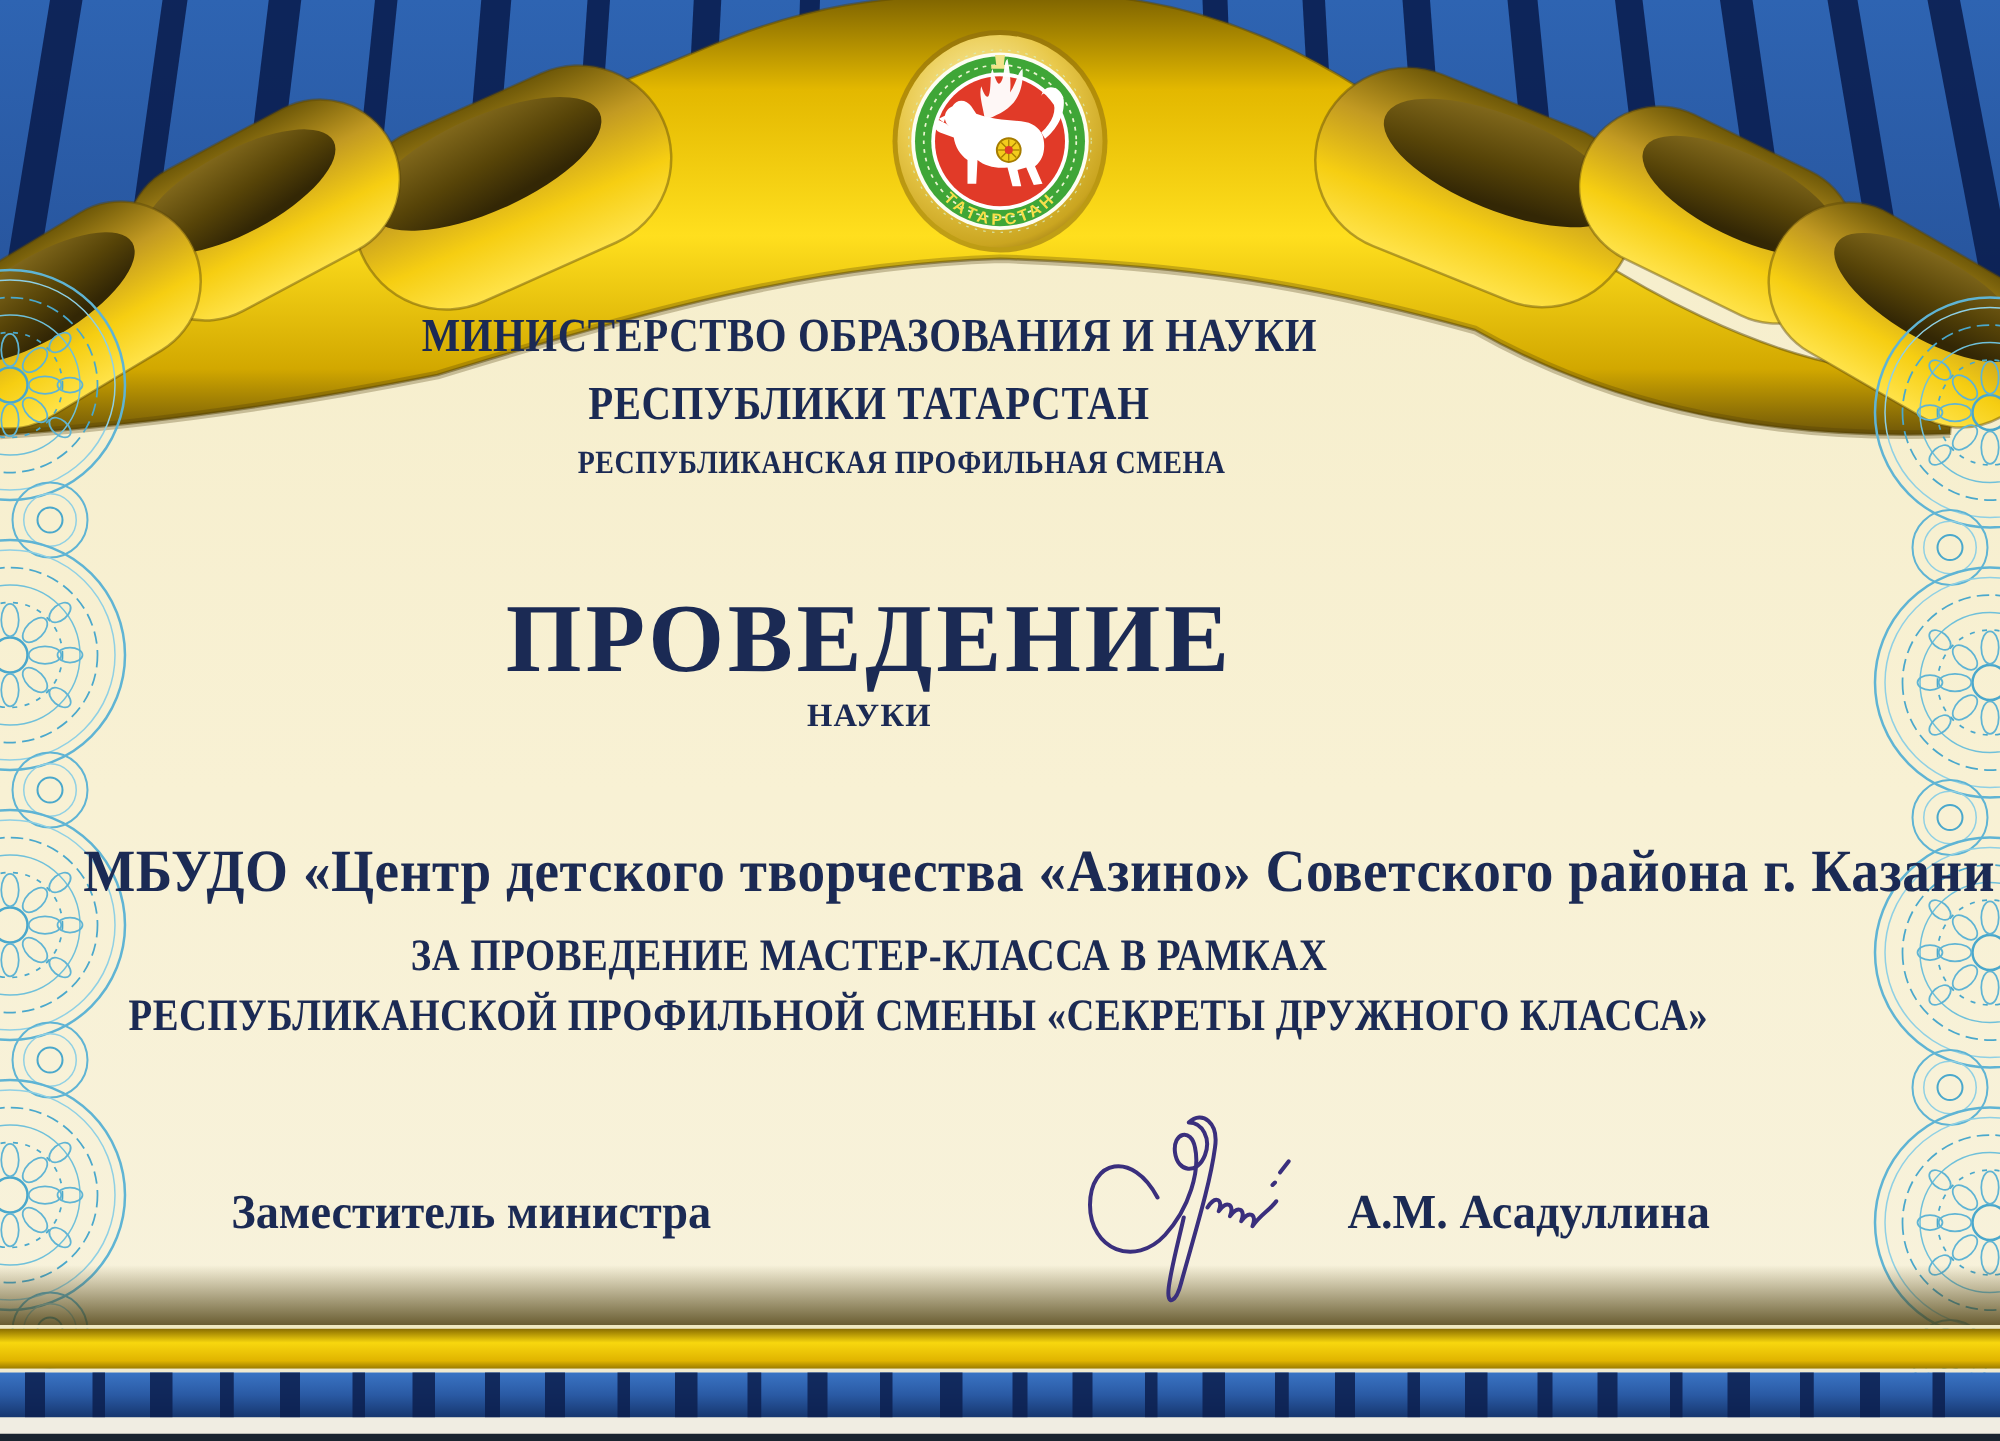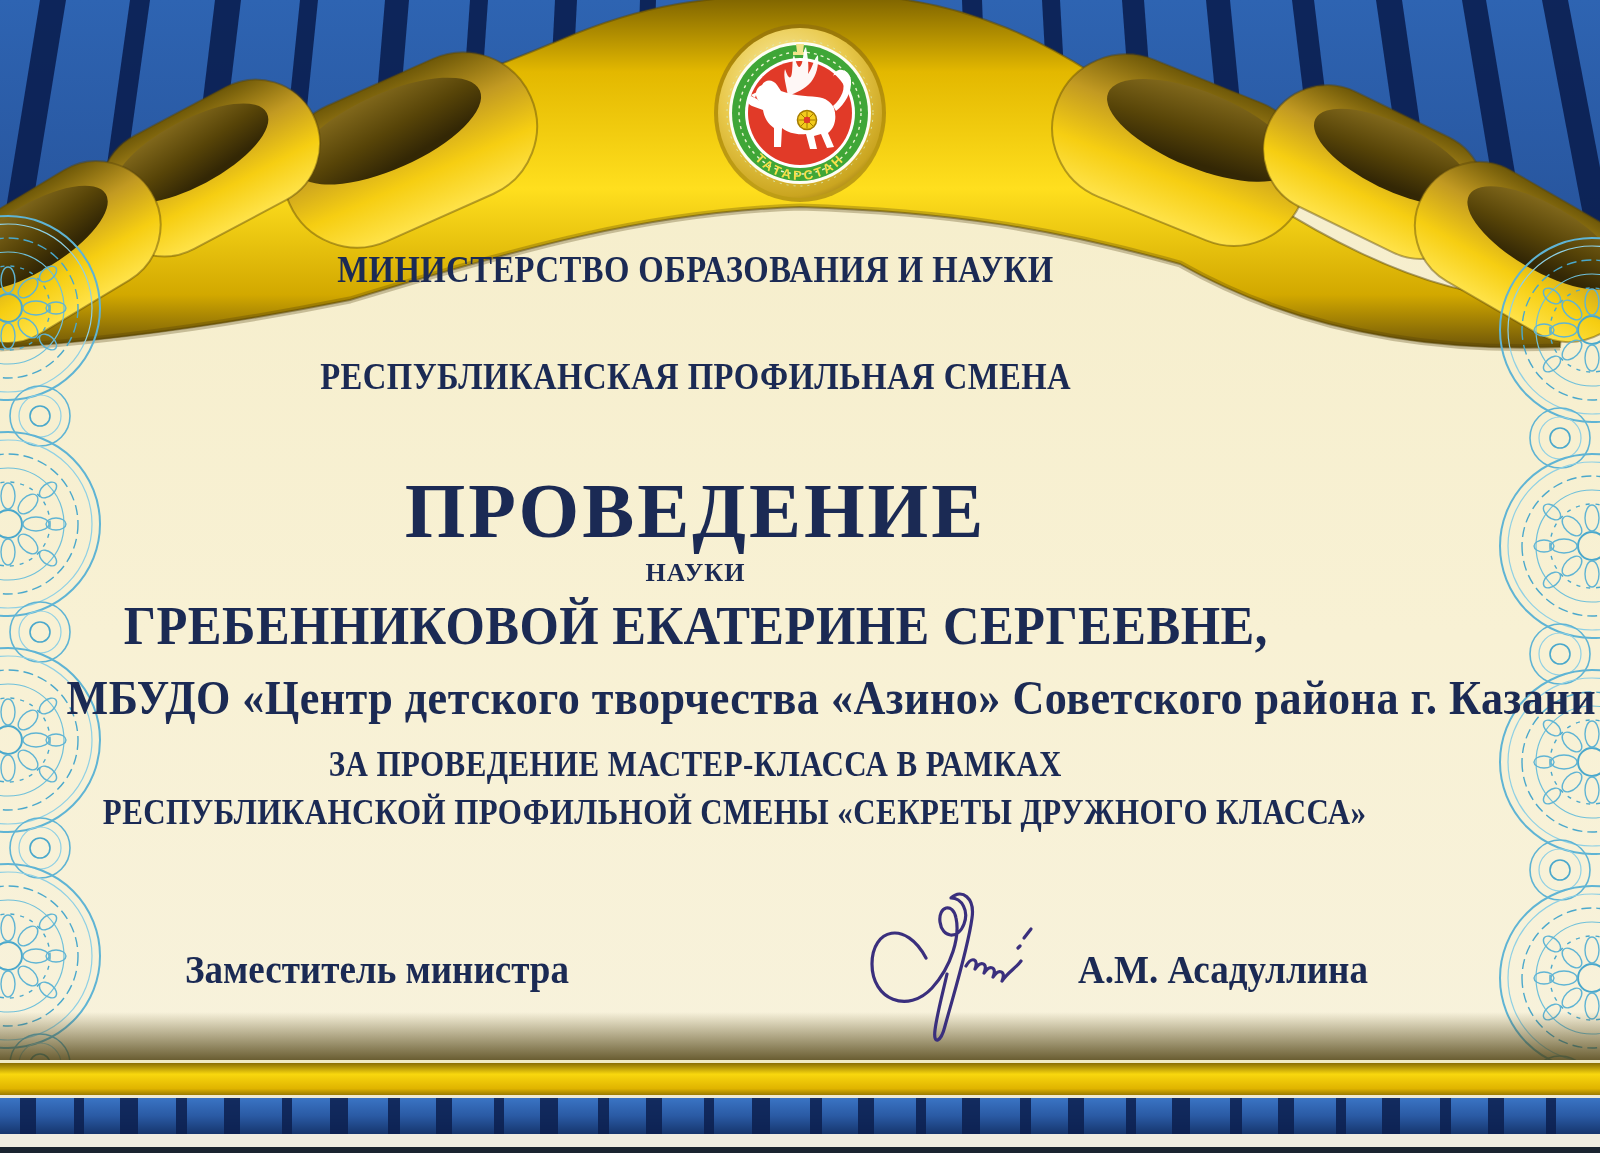--- a/index.html
+++ b/index.html
@@ -17,21 +17,21 @@
     color:#1b2a54;
     font-weight:700;
     line-height:1;
     white-space:nowrap;
     letter-spacing:0.5px;
   }
   .cond{display:inline-block;transform:scaleX(0.86);transform-origin:50% 50%;}
   .cond92{display:inline-block;transform:scaleX(0.92);transform-origin:50% 50%;}
   .l-ministry1{top:250px;font-size:38px;}
   .l-ministry2{top:304px;font-size:38px;}
-  .l-program{top:357px;font-size:38px;}
+  .l-program{top:357px;font-size:26px;padding-left:26px;}
   .l-goldtitle{
     top:396px;font-size:61px;letter-spacing:1px;
     background:linear-gradient(100deg,#6a5a16 8%,#a89a28 32%,#d2cb40 55%,#8f8322 78%,#6a5a16 100%);
     -webkit-background-clip:text;background-clip:text;
     color:transparent;
     filter:drop-shadow(1px 2px 0 rgba(70,60,10,0.35));
   }
   .l-doctype{top:472px;font-size:78px;letter-spacing:3px;}
   .l-issued{top:560px;font-size:26px;letter-spacing:1px;}
   .l-name{top:598px;font-size:55px;}
@@ -299,25 +299,25 @@
           <rect x="1440" y="1098" width="11" height="36"></rect>
         <rect x="1488" y="1098" width="16" height="36"></rect>
           <rect x="1546" y="1098" width="10" height="36"></rect>
       </g>
       <rect x="0" y="1134" width="1600" height="19" fill="#f0ede2"></rect>
       <rect x="0" y="1147" width="1600" height="6" fill="#1a2430"></rect>
     </g>
   </svg>
 
   <div class="txt l-ministry1"><span class="cond">МИНИСТЕРСТВО ОБРАЗОВАНИЯ И НАУКИ</span></div>
+  <div class="txt l-ministry2"><span class="cond">РЕСПУБЛИКИ ТАТАРСТАН</span></div>
   <div class="txt l-program"><span class="cond">РЕСПУБЛИКАНСКАЯ ПРОФИЛЬНАЯ СМЕНА</span></div>
   <div class="txt l-goldtitle"><span class="cond92">«СЕКРЕТЫ ДРУЖНОГО КЛАССА»</span></div>
   <div class="txt l-doctype"><span>ПРОВЕДЕНИЕ</span></div>
   <div class="txt l-issued"><span>НАУКИ</span></div>
-  <div class="txt l-name"><span class="cond92">ГРЕБЕННИКОВОЙ ЕКАТЕРИНЕ СЕРГЕЕВНЕ,</span></div>
   <div class="txt l-org"><span class="cond92">МБУДО «Центр детского творчества «Азино» Советского района г. Казани</span></div>
   <div class="txt l-reason2"><span class="cond">РЕСПУБЛИКАНСКОЙ ПРОФИЛЬНОЙ СМЕНЫ «СЕКРЕТЫ ДРУЖНОГО КЛАССА»</span></div>
   <div class="txt l-reason1"><span class="cond">ЗА ПРОВЕДЕНИЕ МАСТЕР-КЛАССА В РАМКАХ</span></div>
 
   <div class="l-signer-title">Заместитель министра</div>
   <div class="l-signer-name">А.М. Асадуллина</div>
 
   <svg id="signature" viewBox="0 0 236 200" xmlns="http://www.w3.org/2000/svg">
     <g fill="none" stroke="#3a2f7d" stroke-width="3.2" stroke-linecap="round" stroke-linejoin="round">
       <path d="M78,96 C58,58 24,66 24,102 C24,138 60,152 84,126 C104,104 112,74 108,56

